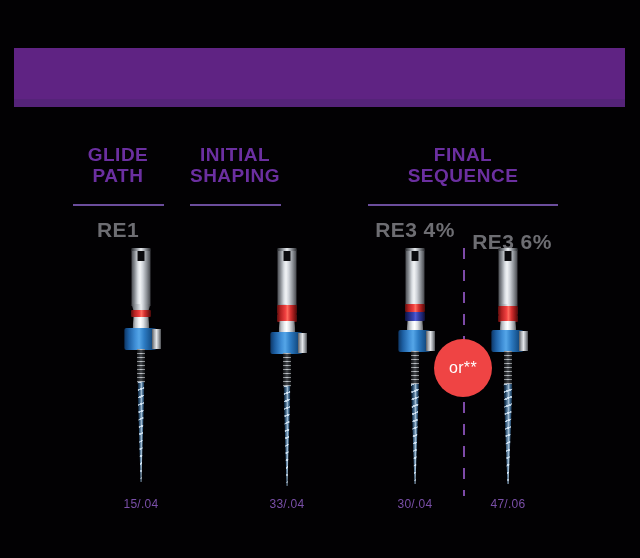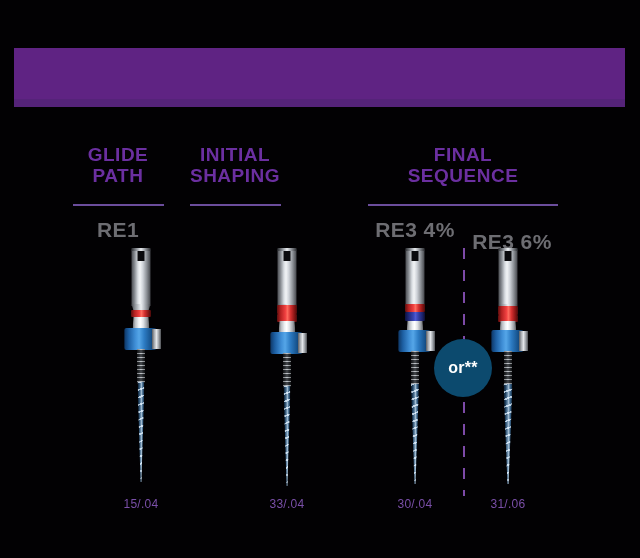--- a/index.html
+++ b/index.html
@@ -84,25 +84,25 @@
       #7d4aa8 0px, #7d4aa8 11px,
       transparent 11px, transparent 22px);
   }
 
   
   .or-badge {
     position:absolute;
     left:434px; top:339px;
     width:58px; height:58px;
     border-radius:50%;
-    background:#0c4a6e;
+    background:#ef4444;
     display:flex; align-items:center; justify-content:center;
     color:#ffffff;
     font-size:16px;
-    font-weight:bold;
+    font-weight:normal;
     letter-spacing:0.3px;
     z-index:6;
   }
 
   
   .file { position:absolute; top:248px; z-index:3; }
 
   
   .shank {
     position:absolute;
@@ -289,15 +289,15 @@
     <div class="shank-notch2"></div>
     <div class="shank-taper"></div>
     <div class="ring ring-red" style="top:58px; height:9px;"></div>
     <div class="ring ring-red" style="top:67px; height:7px;"></div>
     <div class="collar" style="top:73px;"></div>
     <div class="stopper" style="top:82px;"></div>
     <div class="sleeve" style="left:41px; top:83px;"></div>
     <div class="ribbed" style="top:103px;"></div>
     <div class="flute" style="top:136px; width:9px; height:100px;"></div>
   </div>
-  <div class="sizelabel" style="left:448px; top:497px; width:120px;">31/.06</div>
+  <div class="sizelabel" style="left:448px; top:497px; width:120px;">47/.06</div>
 
 </div>
 
 </body></html>

